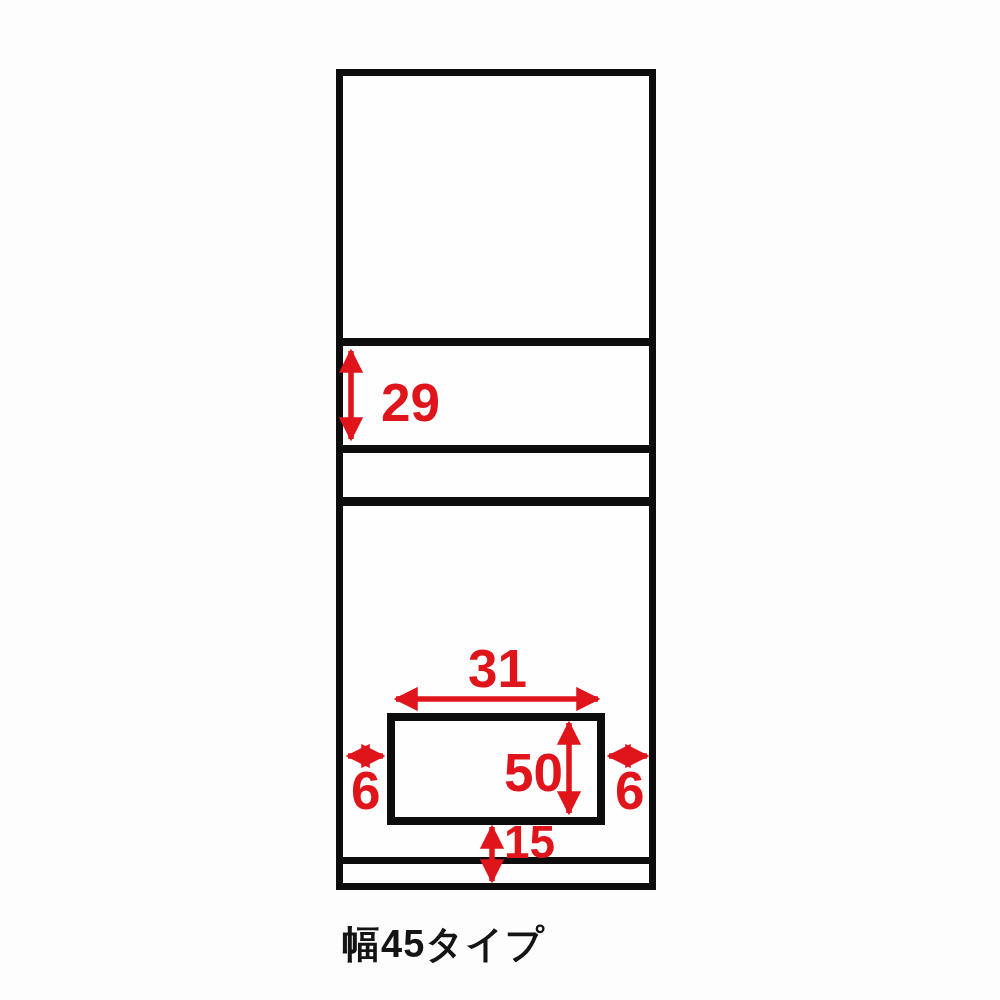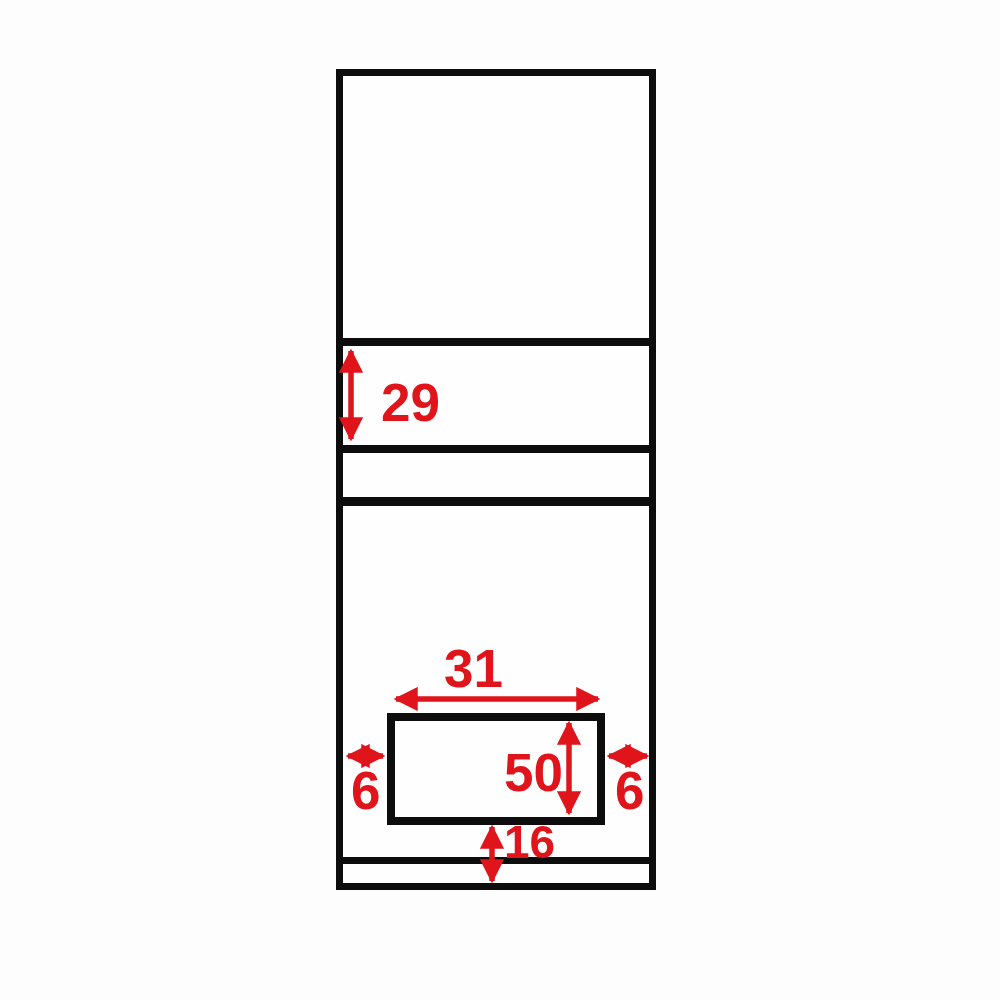--- a/index.html
+++ b/index.html
@@ -52,21 +52,21 @@
   
   .dim-label {
     position: absolute;
     color: #e0151b;
     font-weight: bold;
     font-size: 53px;
     line-height: 1;
     white-space: nowrap;
   }
   .dim-label.l29 { left: 381px; top: 376px; }
-  .dim-label.l31 { left: 444px; top: 642px; }
+  .dim-label.l31 { left: 468px; top: 642px; }
   .dim-label.l30 { left: 504px; top: 746px; }
   .dim-label.l6a { left: 351px; top: 764px; }
   .dim-label.l6b { left: 615px; top: 764px; }
   .dim-label.l15 { left: 504px; top: 819px; font-size: 46px; }
   
   .caption {
     position: absolute;
     left: 342px; top: 919px;
     color: #141414;
     font-size: 38px;
@@ -101,16 +101,17 @@
       <line x1="609" y1="756" x2="647" y2="756" marker-start="url(#ah)" marker-end="url(#ah)"></line>
       <line x1="492" y1="827" x2="492" y2="881" marker-start="url(#ah)" marker-end="url(#ah)"></line>
     </g>
   </svg>
 
   <div class="dim-label l29">29</div>
   <div class="dim-label l31">31</div>
   <div class="dim-label l30">50</div>
   <div class="dim-label l6a">6</div>
   <div class="dim-label l6b">6</div>
-  <div class="dim-label l15">16</div>
+  <div class="dim-label l15">15</div>
 
+  <div class="caption">幅45タイプ</div>
 
 </div>
 
 </body></html>

